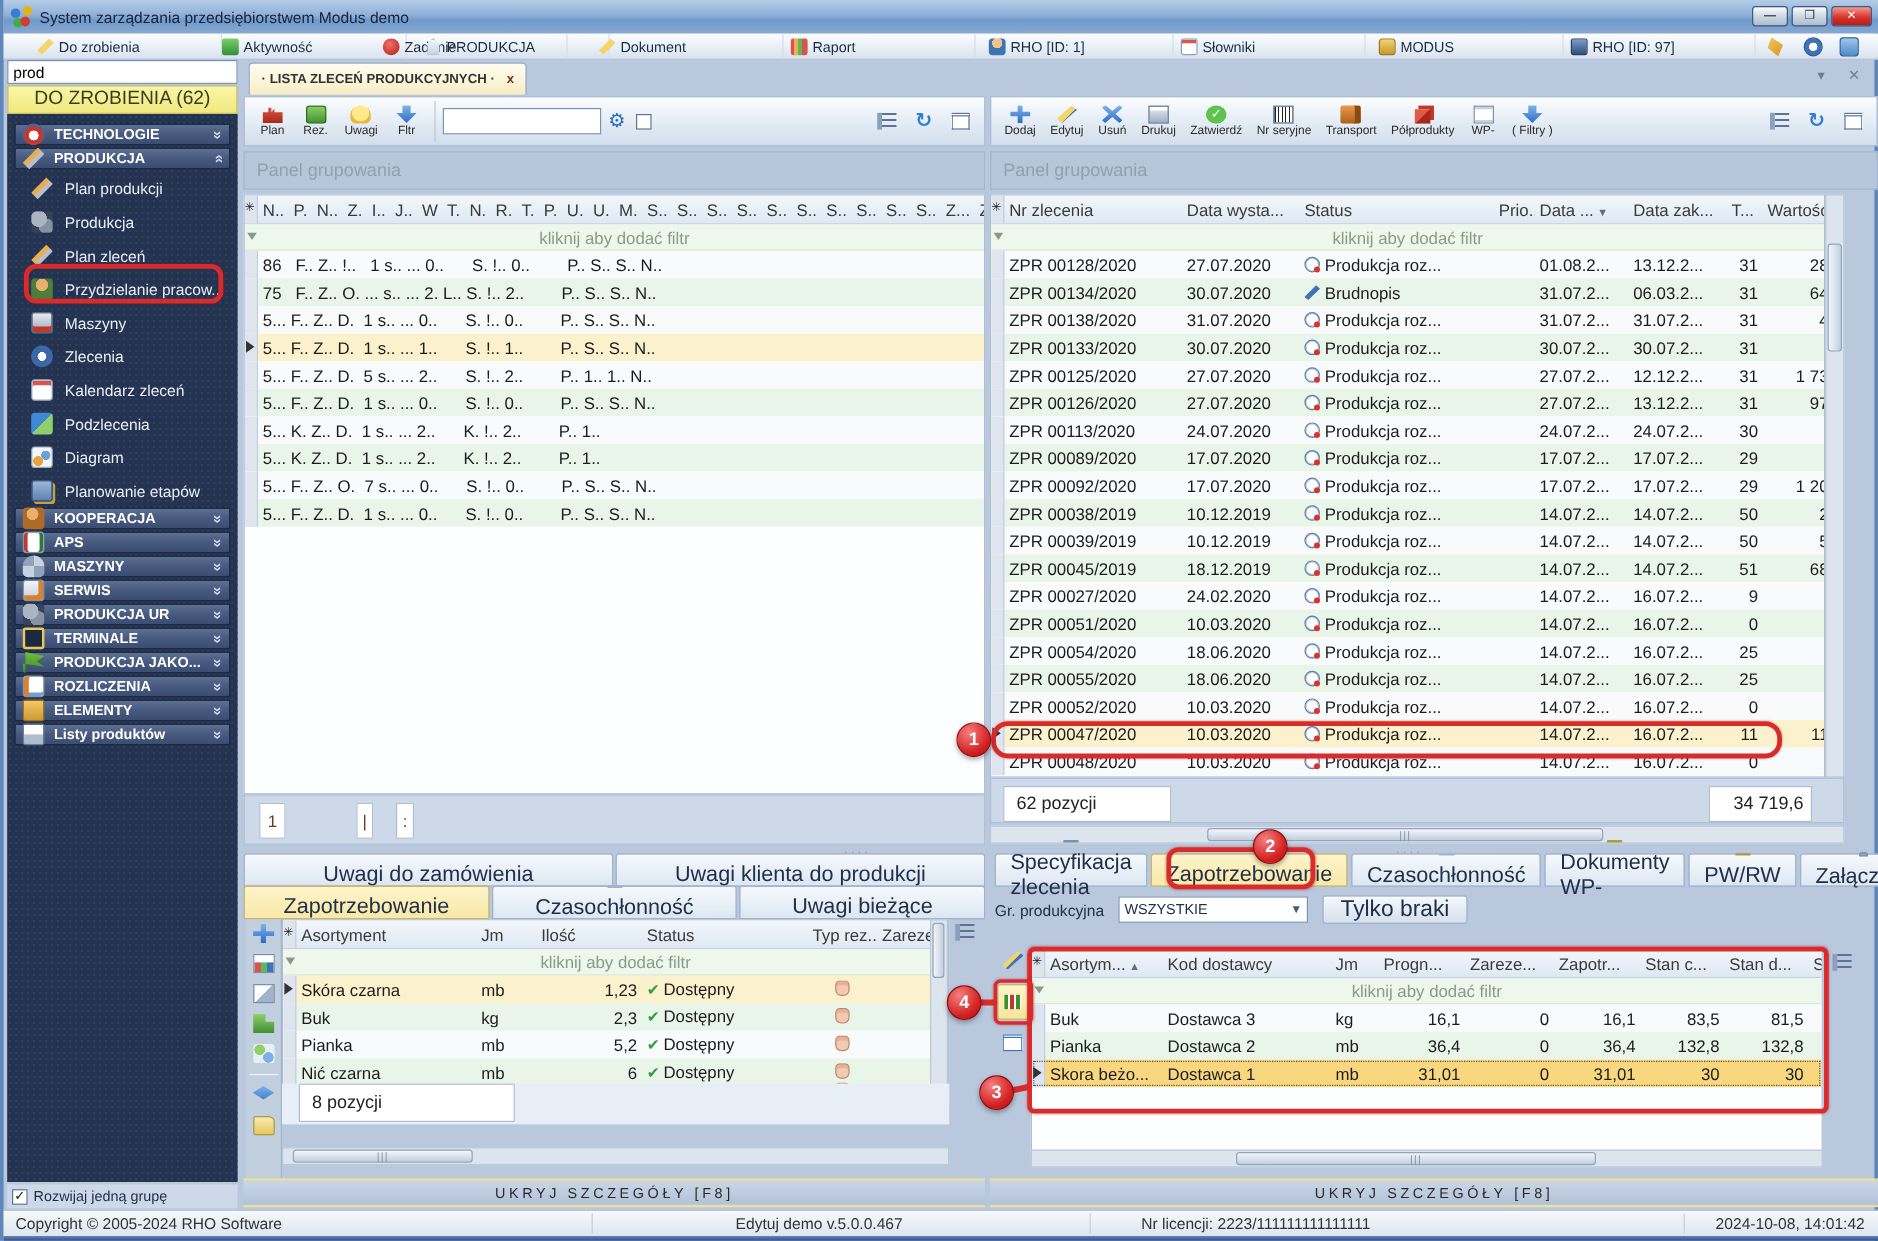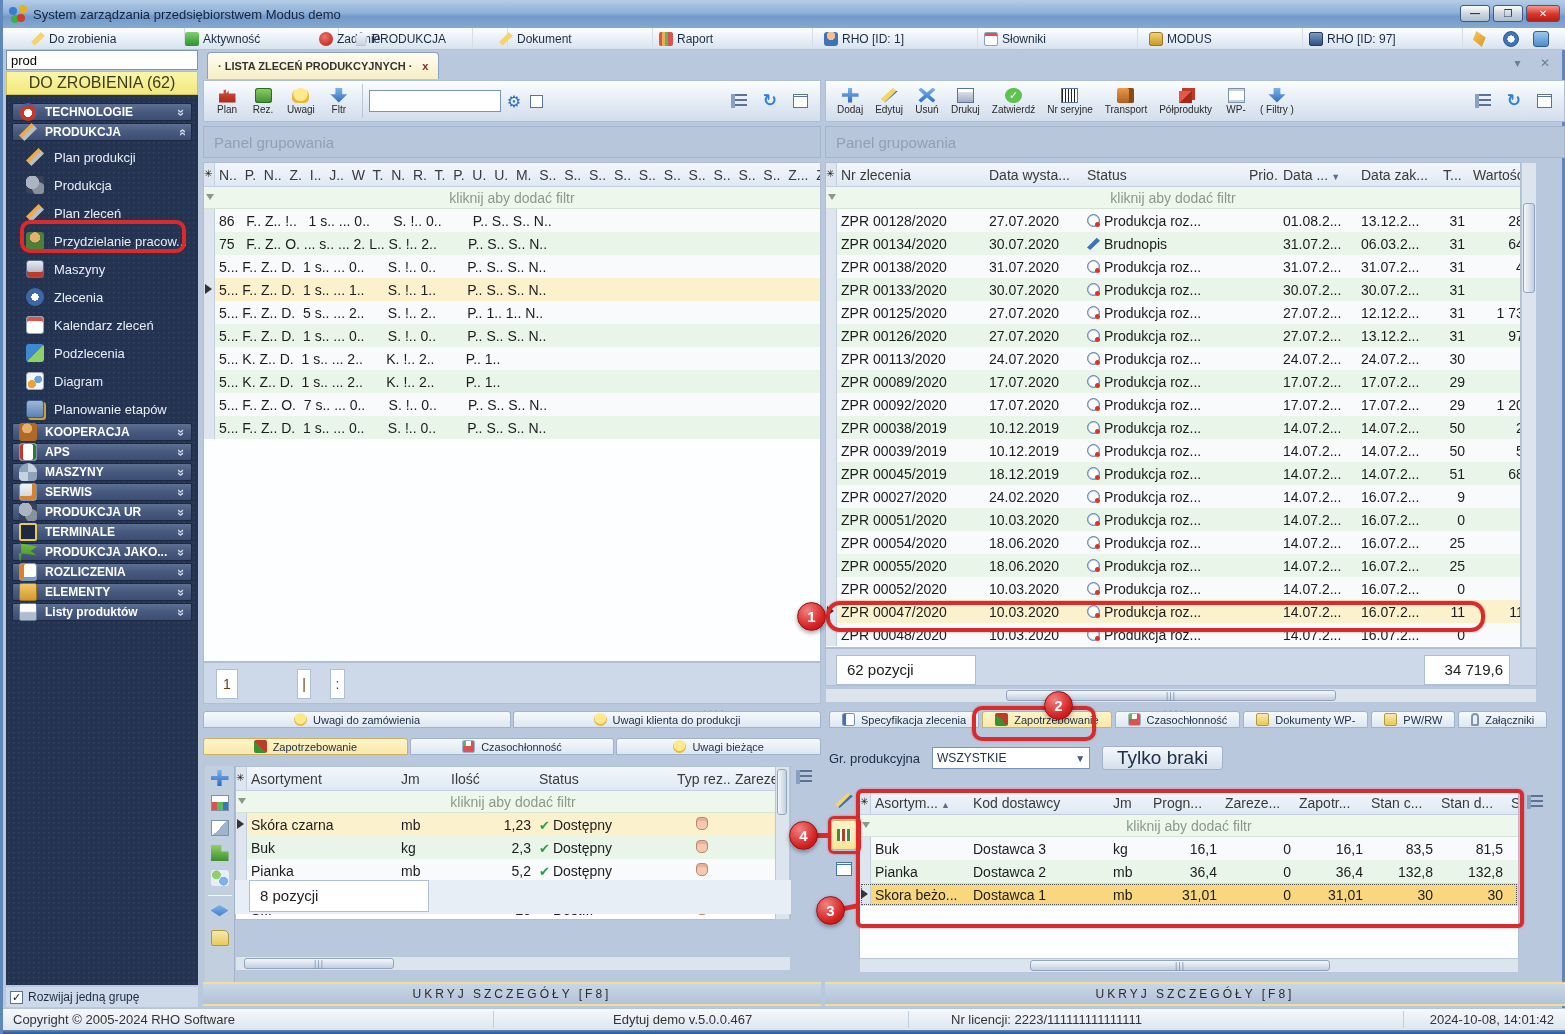--- a/index.html
+++ b/index.html
@@ -131,21 +131,21 @@
 
   #right-grid { position:absolute; left:822px; top:162px; width:696px; height:486px; background:#fdfeff; border:1px solid #aebfd4; overflow:hidden; }
   #right-vscroll { position:absolute; left:1518px; top:162px; width:16px; height:486px; background:#dce4ee; border:1px solid #b9c7d8; }
   #right-vscroll .thumb { position:absolute; left:1px; top:40px; width:12px; height:90px; background:linear-gradient(90deg,#f4f7fa,#c2cfdf); border:1px solid #93a5bd; border-radius:3px; }
   #right-grid-footer { position:absolute; left:822px; top:648px; width:712px; height:38px; background:#cdd9e8; border:1px solid #aebfd4; }
   #right-hscroll { position:absolute; left:822px; top:688px; width:712px; height:15px; background:#dce4ee; border:1px solid #b9c7d8; }
   .hthumb { position:absolute; top:1px; height:11px; background:linear-gradient(#f4f7fa,#c2cfdf); border:1px solid #93a5bd; border-radius:3px; }
   .grip { color:#7d91ab; font-size:9px; letter-spacing:1px; line-height:11px; text-align:center; }
 
   
-  .dtab { height:17px; border:1px solid #9fb3cc; background:linear-gradient(#f6f9fc,#dde7f1); display:flex; align-items:center; justify-content:center; gap:6px; font-size:11px; color:#20304a; border-radius:3px 3px 0 0; }
+  .dtab { height:28px; border:1px solid #9fb3cc; background:linear-gradient(#f6f9fc,#dde7f1); display:flex; align-items:center; justify-content:center; gap:6px; font-size:18px; color:#20304a; border-radius:3px 3px 0 0;flex-direction:column; }
   .dtab.active { background:linear-gradient(#fdf4ca,#fae8a8); border-color:#c9b46a; }
   .dticon { width:13px; height:13px; border-radius:2px; }
   .dt-bulb { background:radial-gradient(circle at 50% 40%,#ffe98a 55%,#e8b93c 60%); border-radius:50%; }
   .dt-zapo { background:linear-gradient(45deg,#3f8f2f 50%,#c03a2a 50%); }
   .dt-chart { background:#fff; border:1px solid #9fb3cc; box-shadow:inset -3px -6px 0 #d9534f, inset 3px -4px 0 #5cb85c; }
   .dt-spec { background:#fff; border:1px solid #7d91ab; box-shadow:inset 3px 0 0 #3e74b5; }
   .dt-doc { background:linear-gradient(#f8e9b0,#e8c95c); border:1px solid #b09a3c; }
   .dt-clip { background:transparent; border:2px solid #8494aa; border-radius:6px 6px 2px 2px; width:8px; height:13px; }
 
   #bl-tabs1 { position:absolute; left:200px; top:711px; width:618px; height:27px; display:flex; gap:2px; }
@@ -160,21 +160,21 @@
   .v-layers { background:linear-gradient(#8fd06a,#3f8f2f); clip-path:polygon(0 100%,100% 100%,100% 40%,60% 40%,60% 0,0 0); }
   .v-swap { background:radial-gradient(circle at 30% 30%,#8fd06a 25%,transparent 27%),radial-gradient(circle at 70% 70%,#7db2e8 25%,transparent 27%),#e8eef5; border-radius:3px; }
   .v-layers2 { background:linear-gradient(#7db2e8,#2c6bc4); clip-path:polygon(50% 0,100% 35%,50% 70%,0 35%); }
   .v-folder { background:linear-gradient(#f8e9b0,#e8c95c); border:1px solid #b09a3c; border-radius:2px 5px 2px 2px; }
   .v-sep { width:24px; height:1px; background:#f2f5f9; }
 
   #bl-grid { position:absolute; left:232px; top:766px; width:556px; height:154px; background:#fdfeff; border:1px solid #aebfd4; overflow:hidden; }
   #bl-vscroll { position:absolute; left:772px; top:766px; width:15px; height:154px; background:#dce4ee; border:1px solid #b9c7d8; }
   #bl-vscroll .thumb { position:absolute; left:1px; top:2px; width:10px; height:46px; background:linear-gradient(90deg,#f4f7fa,#c2cfdf); border:1px solid #93a5bd; border-radius:3px; }
   #bl-colicon { position:absolute; left:793px; top:770px; }
-  #bl-footer { position:absolute; left:232px; top:880px; width:556px; height:34px; background:#e8eef5; }
+  #bl-footer { position:absolute; left:232px; top:903px; width:556px; height:34px; background:#e8eef5; }
   #bl-footer .fb { position:absolute; left:14px; top:0; width:180px; height:32px; background:#fff; border:1px solid #aebfd4; font-size:15px; padding:6px 10px; }
   #bl-hscroll { position:absolute; left:232px; top:956px; width:556px; height:15px; background:#dce4ee; border:1px solid #b9c7d8; }
 
   .ukryj { position:absolute; height:24px; background:linear-gradient(#c9d6e6,#b2c2d8); border-top:2px solid #eee09a; border-bottom:2px solid #eee09a; text-align:center; font-size:12px; letter-spacing:3px; color:#2b2b2b; line-height:20px; }
   #ukryj-l { left:200px; top:982px; width:618px; }
   #ukryj-r { left:822px; top:982px; width:740px; }
 
   
   #br-tabs { position:absolute; left:826px; top:711px; height:28px; display:flex; gap:3px; }
   #br-tabs .dtab { padding:0 12px; }

